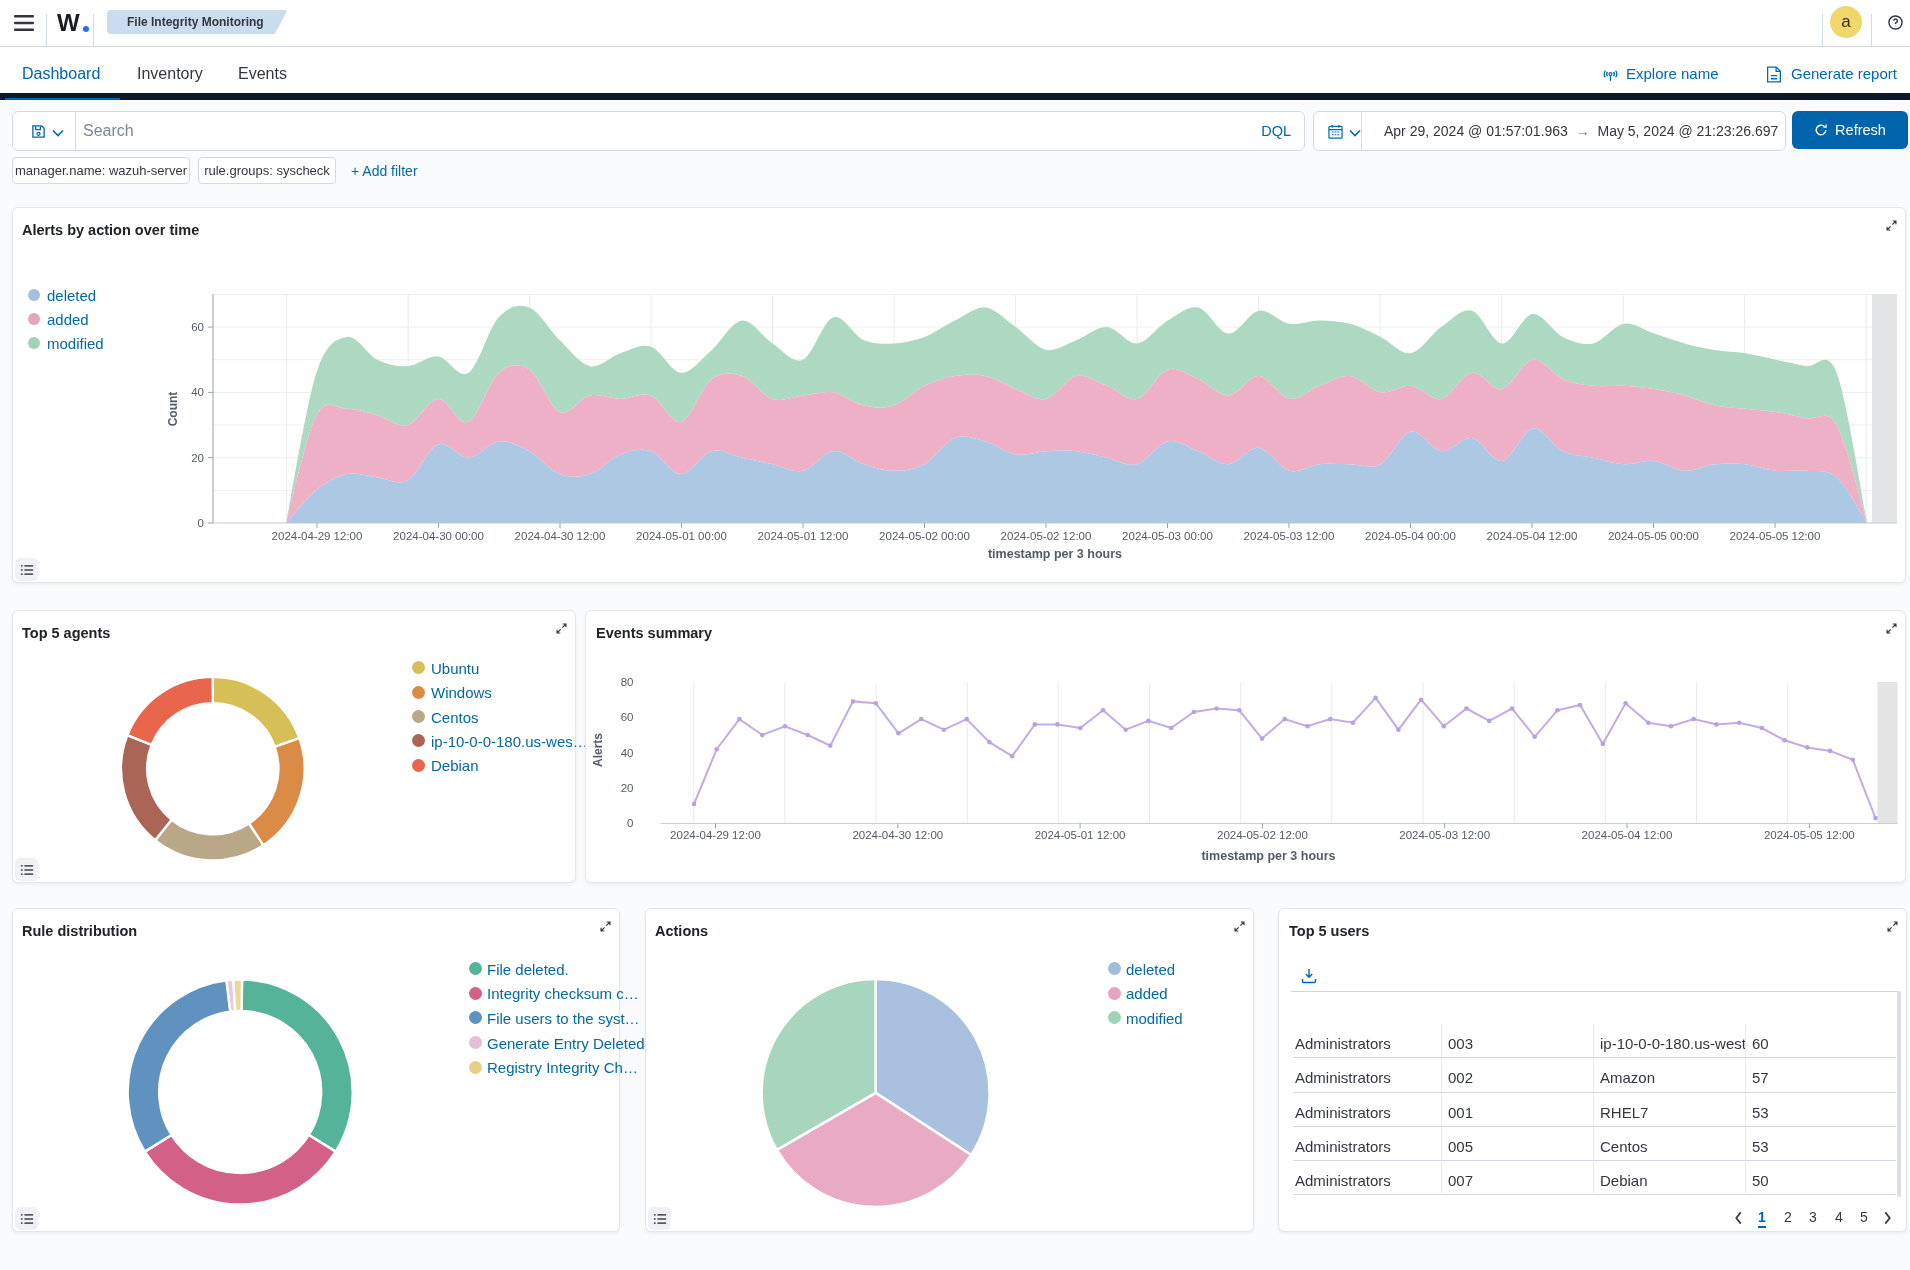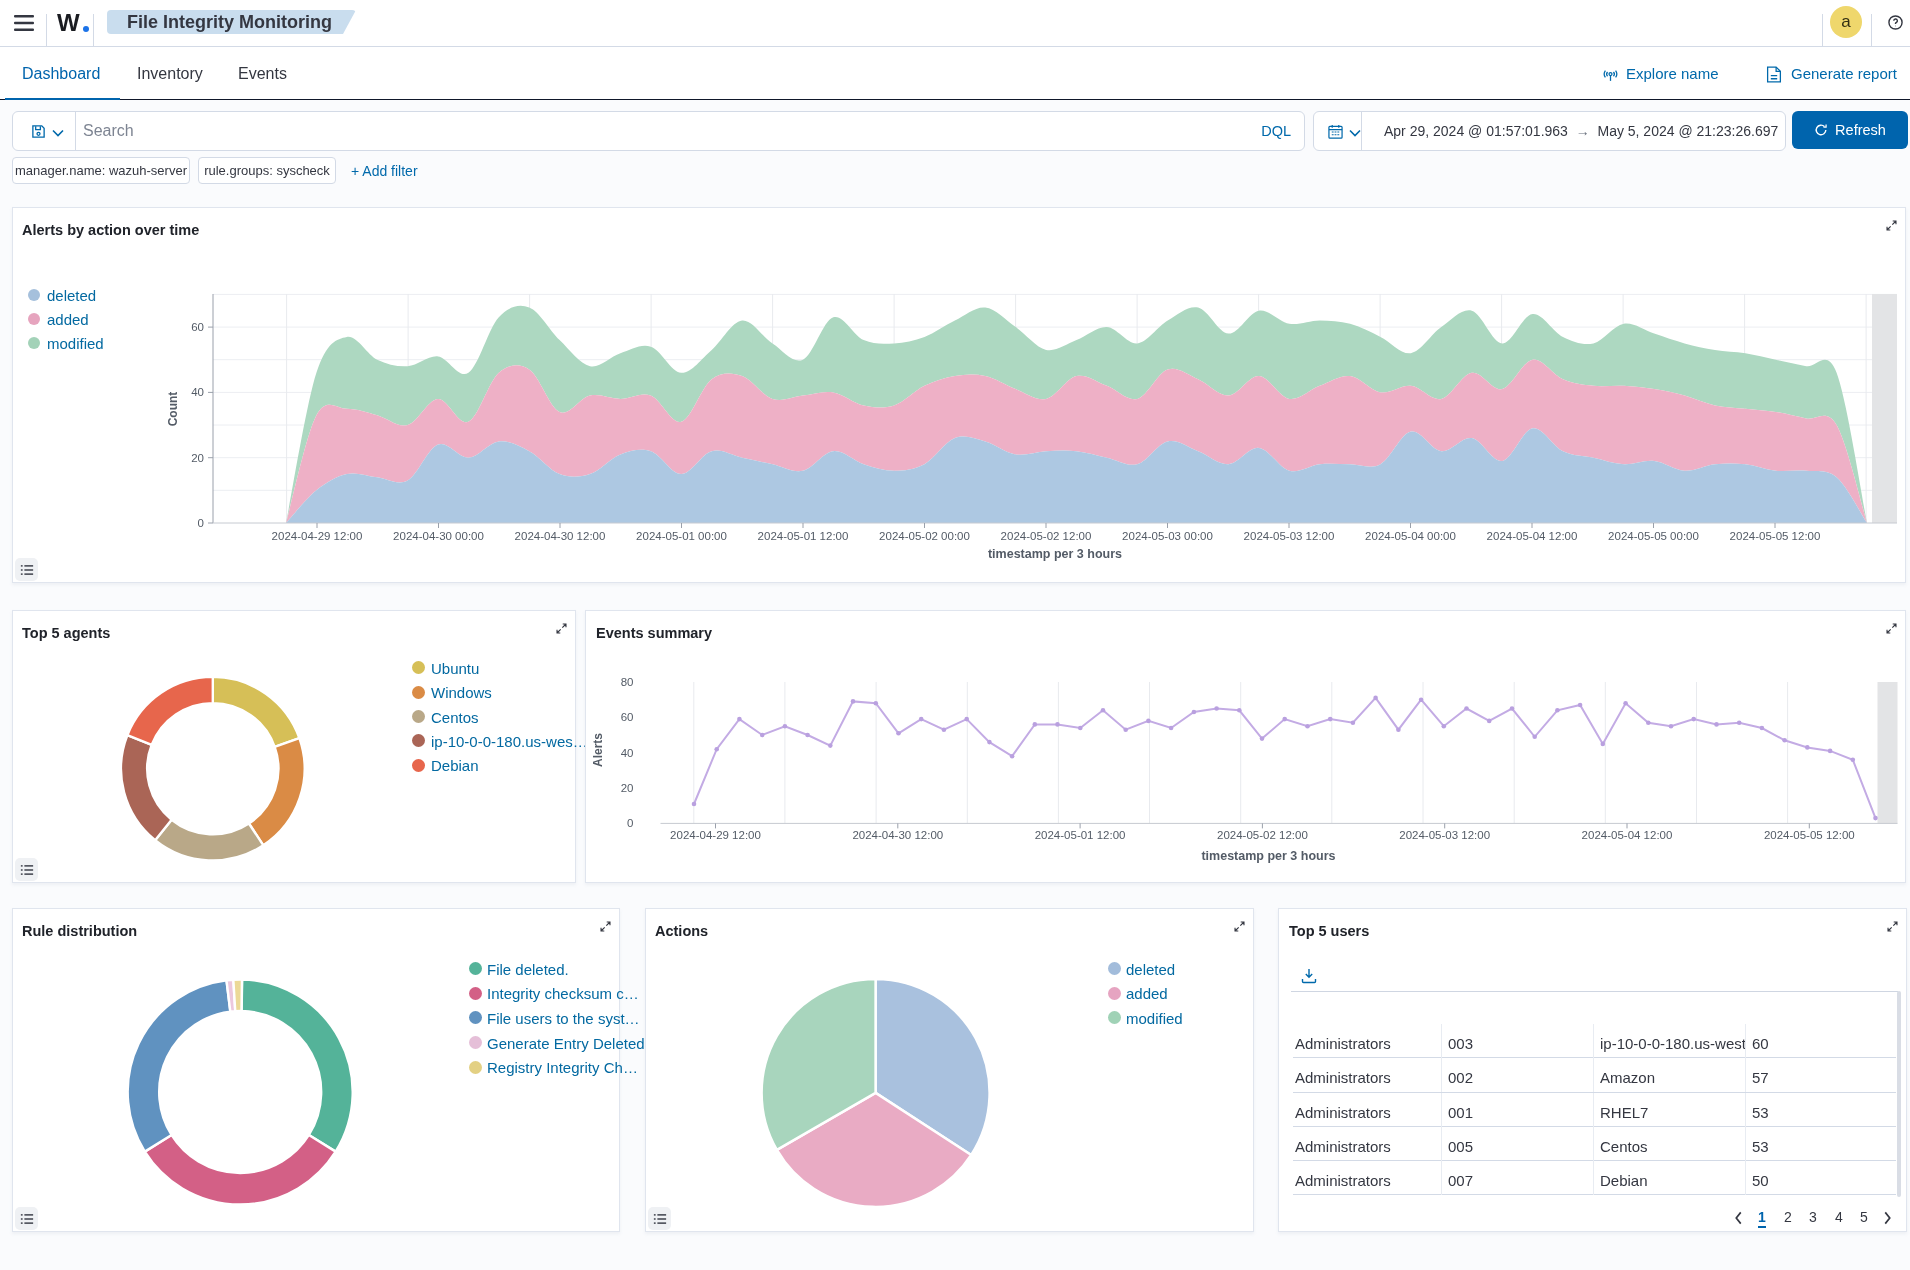--- a/index.html
+++ b/index.html
@@ -1,27 +1,27 @@
 <!DOCTYPE html>
 <html><head><meta charset="utf-8"><style>
 * { margin:0; padding:0; box-sizing:border-box; }
 body { width:1910px; height:1270px; background:#fafbfd; font-family:"Liberation Sans",sans-serif; position:relative; overflow:hidden; }
 .hdr { position:absolute; left:0; top:0; width:1910px; height:47px; background:#fff; border-bottom:1px solid #d3dae6; }
 .vsep { position:absolute; top:14px; width:1px; height:32px; background:#d3dae6; }
-.badge { position:absolute; left:107px; top:10px; height:24px; background:#c9ddee; color:#343741; font-size:18px; font-weight:bold; line-height:24px; padding:0 24px 0 20px; clip-path:polygon(0 0,100% 0,calc(100% - 13px) 100%,0 100%); border-radius:4px; }
-.tabs { position:absolute; left:0; top:47px; width:1910px; height:53px; background:#fff; border-bottom:1px solid #0f172a; }
+.badge { position:absolute; left:107px; top:10px; height:24px; background:#c9ddee; color:#343741; font-size:12px; font-weight:bold; line-height:24px; padding:0 24px 0 20px; clip-path:polygon(0 0,100% 0,calc(100% - 13px) 100%,0 100%); border-radius:4px; }
+.tabs { position:absolute; left:0; top:47px; width:1910px; height:53px; background:#fff; border-bottom:7px solid #0f172a; }
 .tab { position:absolute; top:0; height:53px; line-height:53px; font-size:16px; color:#343741; }
 .tab.sel { color:#0064ad; }
 .tabline { position:absolute; left:5px; top:51px; width:115px; height:2px; background:#0064ad; }
 .toplink { position:absolute; top:16px; height:22px; line-height:22px; font-size:15px; color:#0069ab; }
 .searchbar { position:absolute; left:12px; top:111px; width:1293px; height:40px; background:#fff; border:1px solid #d3dae6; border-radius:6px; }
 .datebar { position:absolute; left:1313px; top:111px; width:473px; height:40px; background:#fff; border:1px solid #d3dae6; border-radius:6px; }
 .refresh { position:absolute; left:1792px; top:111px; width:116px; height:38px; background:#06c; background:#0064ad; border-radius:6px; color:#fff; font-size:14.5px; text-align:center; line-height:38px; }
 .chip { position:absolute; top:157px; height:27px; background:#fff; border:1px solid #d3dae6; border-radius:4px; font-size:13px; color:#343741; line-height:25px; text-align:center; }
-.panel { position:absolute; background:#fff; border:1px solid #e0e5ee; border-radius:0; box-shadow:0 2px 3px rgba(152,162,179,.12); }
+.panel { position:absolute; background:#fff; border:1px solid #e0e5ee; border-radius:6px; box-shadow:0 2px 3px rgba(152,162,179,.12); }
 .ptitle { position:absolute; left:9px; top:14px; font-size:14.5px; font-weight:bold; color:#20232a; }
 .expbtn { position:absolute; right:6px; top:10px; width:14px; height:14px; }
 .lgbtn { position:absolute; left:2px; bottom:1px; width:23px; height:23px; background:#eff1f4; border-radius:5px; display:flex; align-items:center; justify-content:center; }
 .dot { position:absolute; border-radius:50%; }
 .ltext { position:absolute; font-size:15px; color:#0369a1; white-space:nowrap; }
 </style></head><body>
 
 <div class="hdr">
  <svg style="position:absolute;left:14px;top:14px" width="20" height="18" viewBox="0 0 20 18" fill="#343741">
       <rect y="1" width="20" height="2.4" rx="1"></rect>

